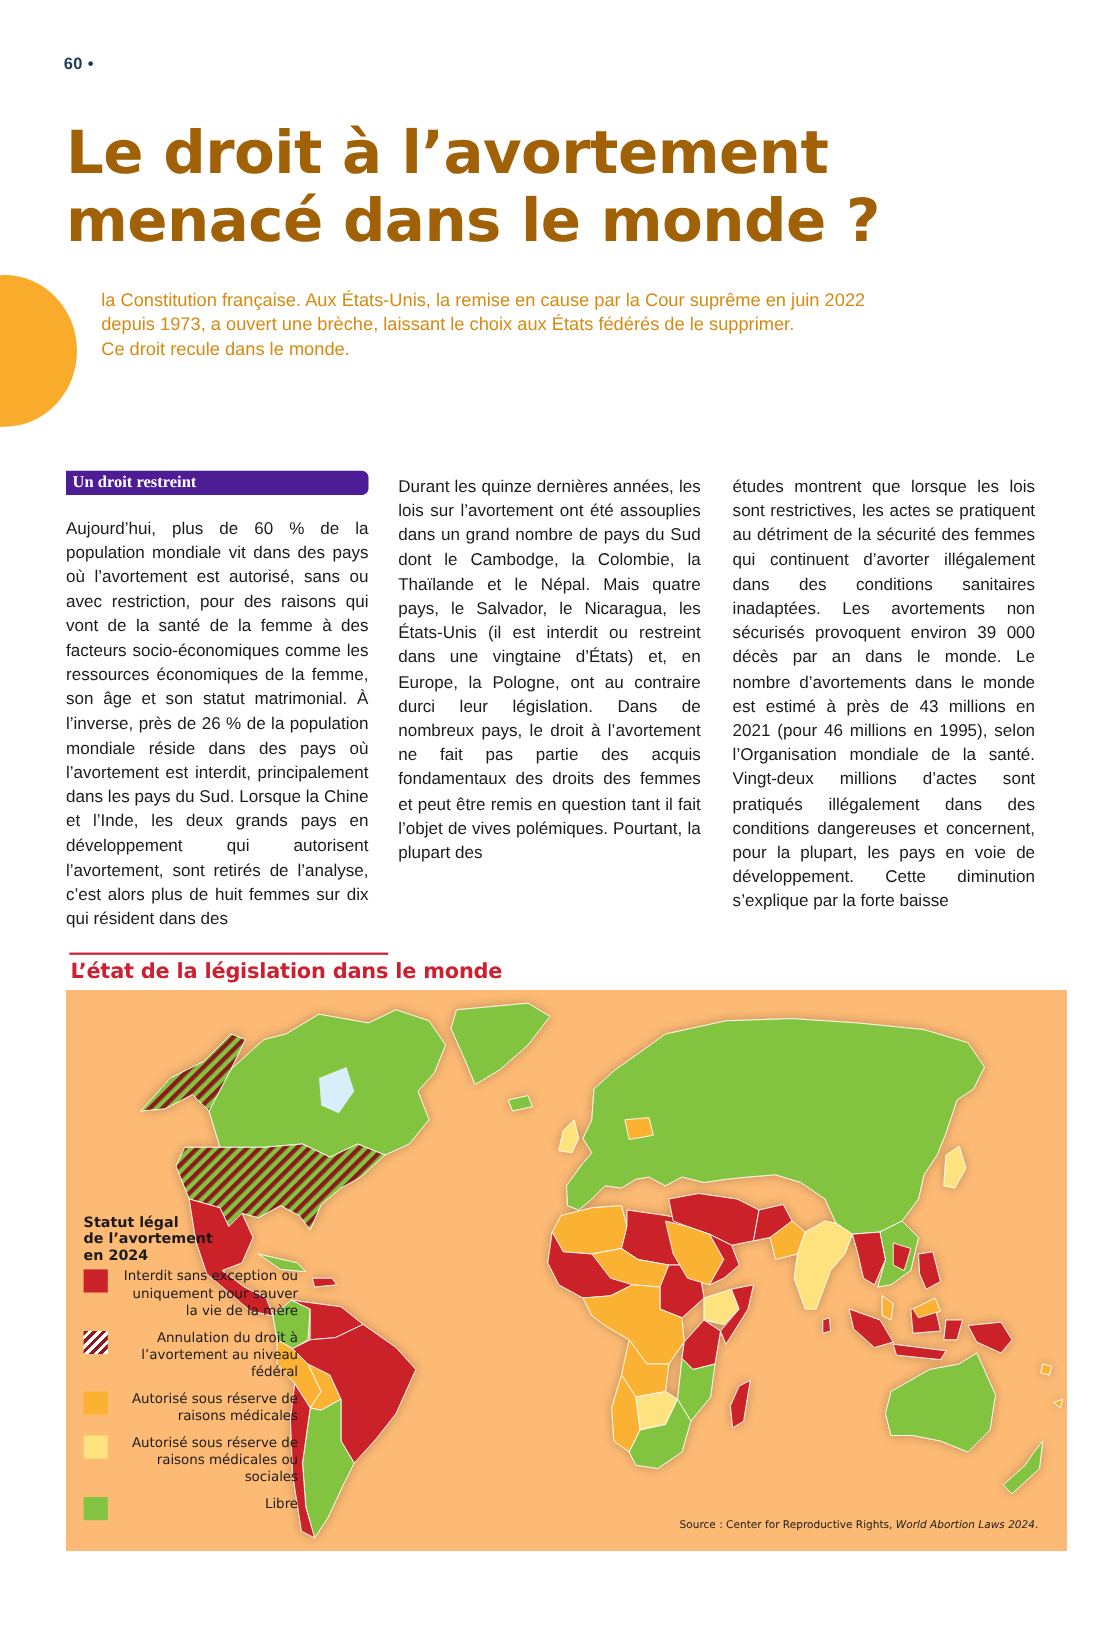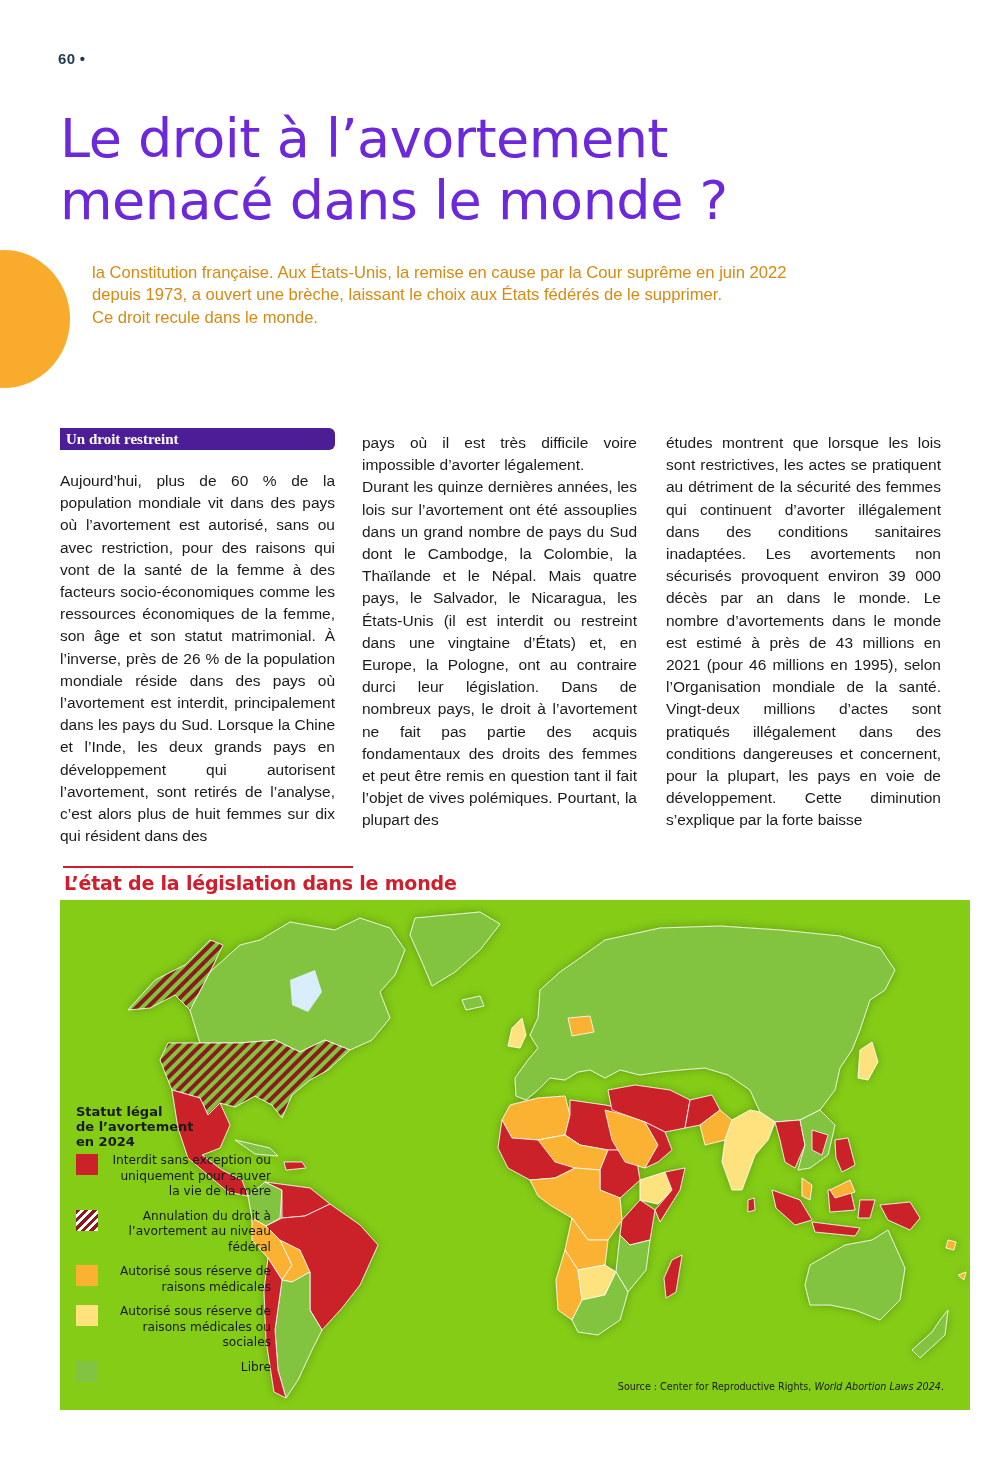--- a/index.html
+++ b/index.html
@@ -1,30 +1,30 @@
 <!DOCTYPE html>
 <html><head>
   <meta charset="utf-8">
   <style>
     html, body { margin: 0; padding: 0; background: #ffffff; }
     body { width: 1000px; height: 1479px; position: relative; overflow: hidden; font-family: "Liberation Sans", sans-serif; }
     .page-number { position: absolute; left: 58px; top: 26px; font-size: 15px; font-weight: bold; color: #1e3a52; letter-spacing: 0.3px; margin-top: 24px; }
-    .title { position: absolute; left: 60px; top: 108px; margin: 0; font-family: "DejaVu Sans", sans-serif; font-weight: normal; color: #6d28d9; font-size: 54px; line-height: 62px; letter-spacing: -0.5px; }
+    .title { position: absolute; left: 60px; top: 108px; margin: 0; font-family: "DejaVu Sans", sans-serif; font-weight: bold; color: #a16207; font-size: 54px; line-height: 62px; letter-spacing: -0.5px; }
     .deco-circle { position: absolute; left: -62px; top: 250px; width: 132px; height: 138px; border-radius: 50%; background: #f9ac2b; }
     .intro { position: absolute; left: 92px; top: 262px; width: 840px; font-size: 16.6px; line-height: 22.4px; color: #d68a12; }
     .intro p { margin: 0; }
     .col { position: absolute; top: 428px; width: 275px; font-size: 15.5px; line-height: 22.2px; color: #1a1a1a; text-align: justify; }
     .col p { margin: 0; }
     .col1 { left: 60px; }
     .col2 { left: 362px; top: 432px; }
     .col3 { left: 666px; top: 432px; }
     .section-head { background: #4c1d95; color: #ffffff; font-family: Liberation Serif, serif; font-weight: bold; font-size: 15px; padding: 0 6px; height: 22px; line-height: 22px; border-radius: 0 6px 6px 0; margin-bottom: 20px; }
     .map-rule { position: absolute; left: 63px; top: 866px; width: 290px; height: 2px; background: #cf1f2e; }
     .map-title { position: absolute; left: 64px; top: 872px; font-family: "DejaVu Sans", sans-serif; font-weight: bold; font-size: 19px; color: #cf1f2e; letter-spacing: -0.2px; }
-    .map-box { position: absolute; left: 60px; top: 900px; width: 910px; height: 510px; background: #84cc16; overflow: hidden; }
+    .map-box { position: absolute; left: 60px; top: 900px; width: 910px; height: 510px; background: #fdba74; overflow: hidden; }
     .map-svg { position: absolute; left: 0; top: 0; }
     .legend { position: absolute; left: 16px; top: 204px; width: 200px; font-family: "DejaVu Sans", sans-serif; color: #1a1a1a; }
     .legend-title { font-weight: bold; font-size: 13px; line-height: 15px; margin-bottom: 4px; }
     .legend-item { display: flex; align-items: flex-start; margin-bottom: 9px; text-align: right; }
     .swatch { width: 22px; height: 21px; flex: 0 0 22px; margin-right: 8px; margin-top: 1px; }
     .legend-label { font-size: 12.2px; line-height: 15.5px; width: 165px; }
     .source { position: absolute; right: 26px; bottom: 18px; font-family: "DejaVu Sans", sans-serif; font-size: 9.6px; color: #1a1a1a; }
     .source em { }
   </style>
 </head>
@@ -44,21 +44,20 @@
   <p>depuis 1973, a ouvert une brèche, laissant le choix aux États fédérés de le supprimer.</p>
   <p>Ce droit recule dans le monde.</p>
 </div>
 
 <div class="col col1">
   <div class="section-head">Un droit restreint</div>
   <p>Aujourd’hui, plus de 60 % de la population mondiale vit dans des pays où l’avortement est autorisé, sans ou avec restriction, pour des raisons qui vont de la santé de la femme à des facteurs socio-économiques comme les ressources économiques de la femme, son âge et son statut matrimonial. À l’inverse, près de 26 % de la population mondiale réside dans des pays où l’avortement est interdit, principalement dans les pays du Sud. Lorsque la Chine et l’Inde, les deux grands pays en développement qui autorisent l’avortement, sont retirés de l’analyse, c’est alors plus de huit femmes sur dix qui résident dans des</p>
 </div>
 
 <div class="col col2">
-  <p>pays où il est très difficile voire impossible d’avorter légalement.</p>
   <p>Durant les quinze dernières années, les lois sur l’avortement ont été assouplies dans un grand nombre de pays du Sud dont le Cambodge, la Colombie, la Thaïlande et le Népal. Mais quatre pays, le Salvador, le Nicaragua, les États-Unis (il est interdit ou restreint dans une vingtaine d’États) et, en Europe, la Pologne, ont au contraire durci leur législation. Dans de nombreux pays, le droit à l’avortement ne fait pas partie des acquis fondamentaux des droits des femmes et peut être remis en question tant il fait l’objet de vives polémiques. Pourtant, la plupart des</p>
 </div>
 
 <div class="col col3">
   <p>études montrent que lorsque les lois sont restrictives, les actes se pratiquent au détriment de la sécurité des femmes qui continuent d’avorter illégalement dans des conditions sanitaires inadaptées. Les avortements non sécurisés provoquent environ 39 000 décès par an dans le monde. Le nombre d’avortements dans le monde est estimé à près de 43 millions en 2021 (pour 46 millions en 1995), selon l’Organisation mondiale de la santé. Vingt-deux millions d’actes sont pratiqués illégalement dans des conditions dangereuses et concernent, pour la plupart, les pays en voie de développement. Cette diminution s’explique par la forte baisse</p>
 </div>
 
 <div class="map-rule"></div>
 <div class="map-title">L’état de la législation dans le monde</div>
 

